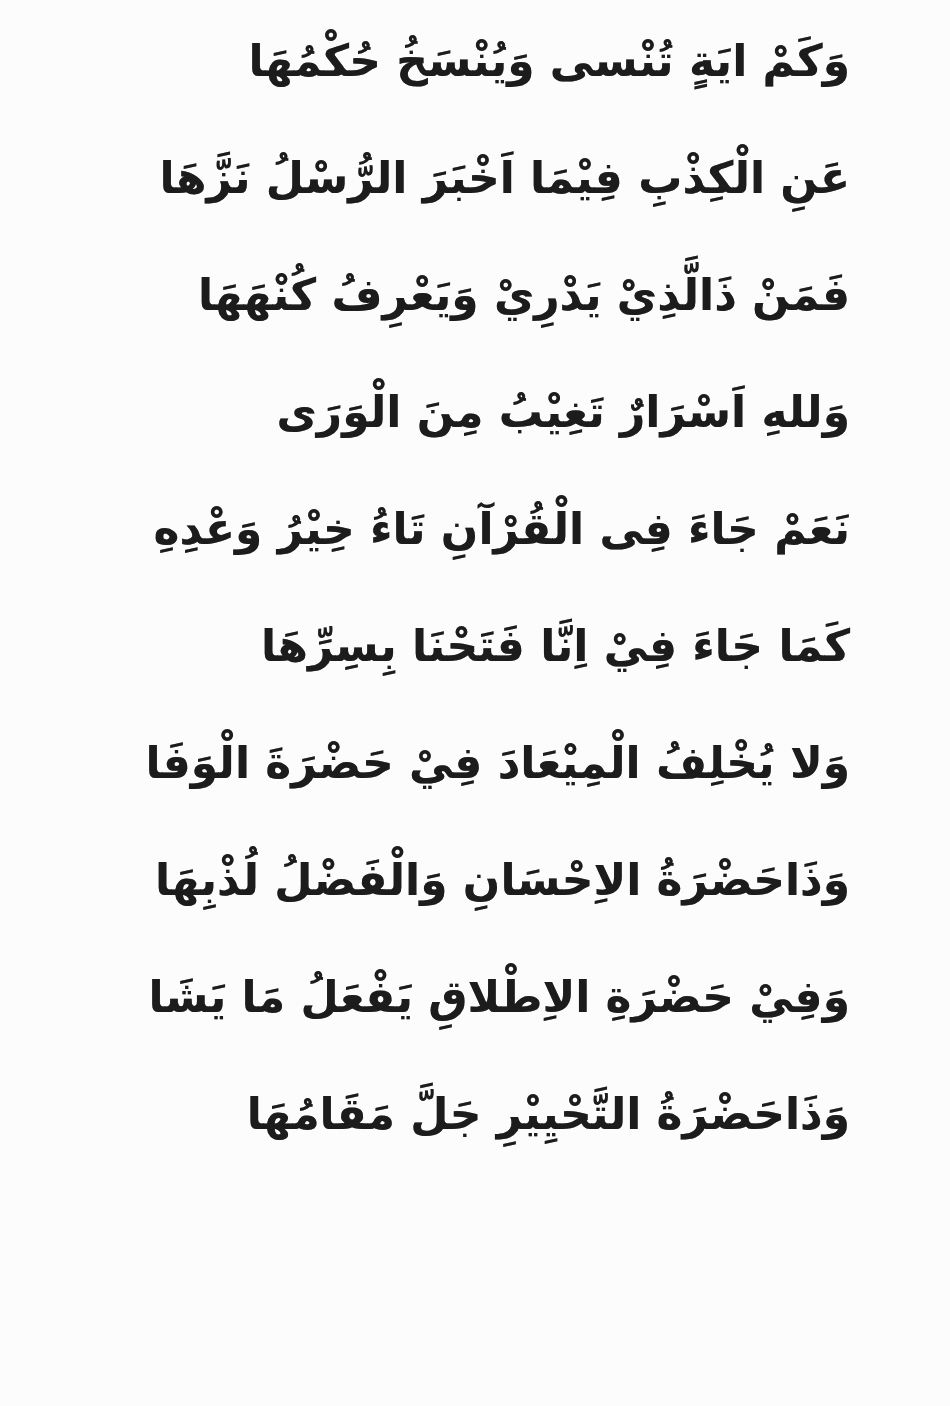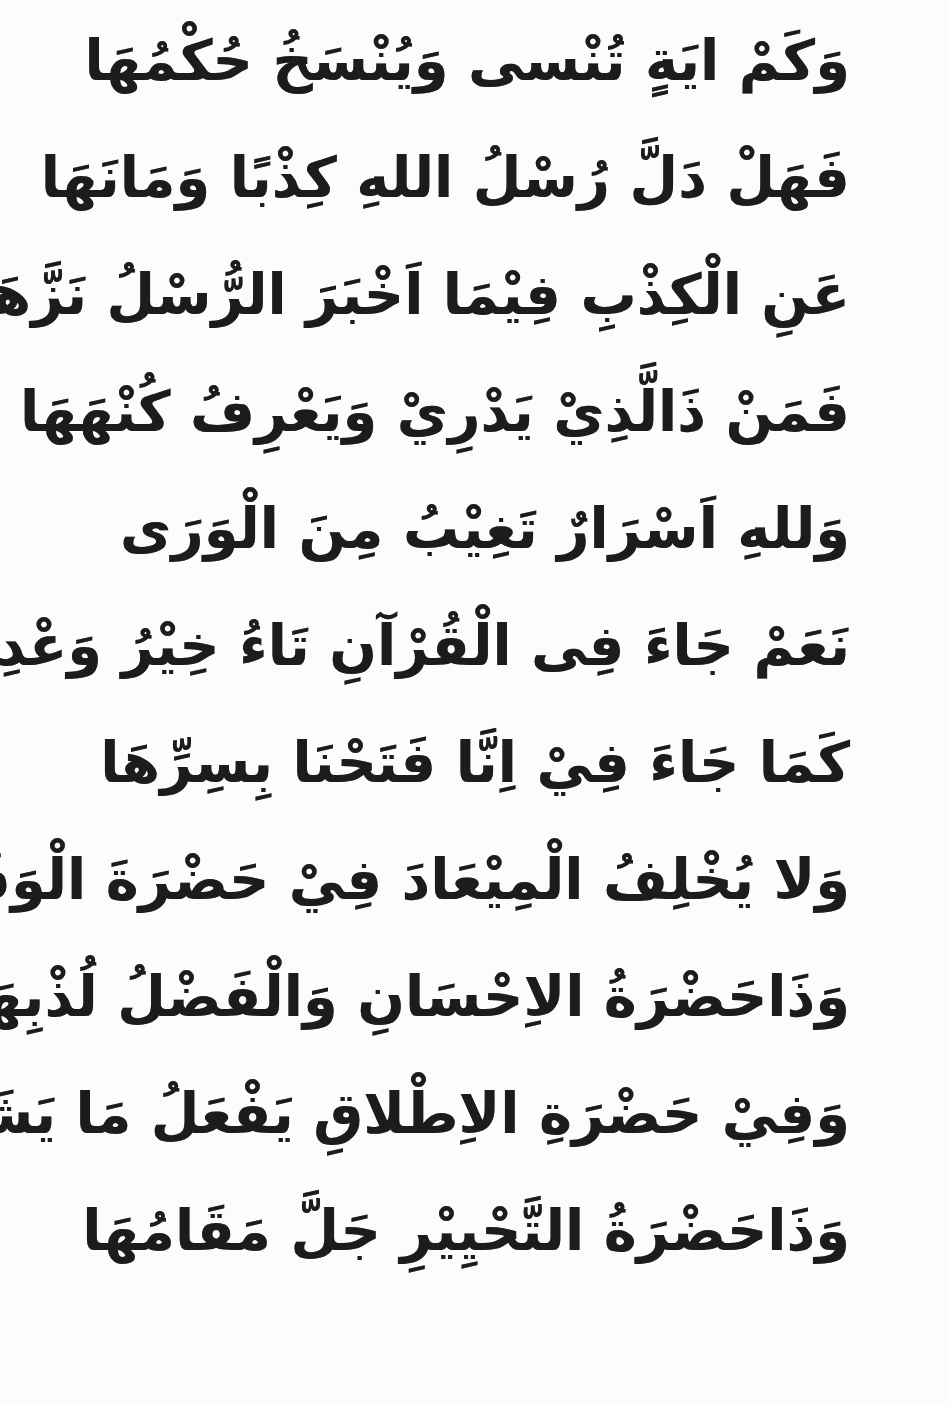--- a/index.html
+++ b/index.html
@@ -20,34 +20,33 @@
   }
   .poem {
     width: 100%;
     height: 100%;
   }
   .poem-line {
     height: 117px;
     line-height: 117px;
     white-space: nowrap;
     text-align: right;
-    font-size: 56px;
+    font-size: 44px;
     font-weight: bold;
     color: #1c1c1c;
     
     text-shadow: 0 0 0.5px rgba(28,28,28,0.55);
   }
 </style>
 </head>
 <body>
 
 <div class="page">
   <div class="poem">
     <div class="poem-line">وَكَمْ ايَةٍ تُنْسى وَيُنْسَخُ حُكْمُهَا</div>
-    <div class="poem-line">فَهَلْ دَلَّ رُسْلُ اللهِ كِذْبًا وَمَانَهَا</div>
     <div class="poem-line">عَنِ الْكِذْبِ فِيْمَا اَخْبَرَ الرُّسْلُ نَزَّهَا</div>
     <div class="poem-line">فَمَنْ ذَالَّذِيْ يَدْرِيْ وَيَعْرِفُ كُنْهَهَا</div>
     <div class="poem-line">وَللهِ اَسْرَارٌ تَغِيْبُ مِنَ الْوَرَى</div>
     <div class="poem-line">نَعَمْ جَاءَ فِى الْقُرْآنِ تَاءُ خِيْرُ وَعْدِهِ</div>
     <div class="poem-line">كَمَا جَاءَ فِيْ اِنَّا فَتَحْنَا بِسِرِّهَا</div>
     <div class="poem-line">وَلا يُخْلِفُ الْمِيْعَادَ فِيْ حَضْرَةَ الْوَفَا</div>
     <div class="poem-line">وَذَاحَضْرَةُ الاِحْسَانِ وَالْفَضْلُ لُذْبِهَا</div>
     <div class="poem-line">وَفِيْ حَضْرَةِ الاِطْلاقِ يَفْعَلُ مَا يَشَا</div>
     <div class="poem-line">وَذَاحَضْرَةُ التَّحْيِيْرِ جَلَّ مَقَامُهَا</div>
   </div>

